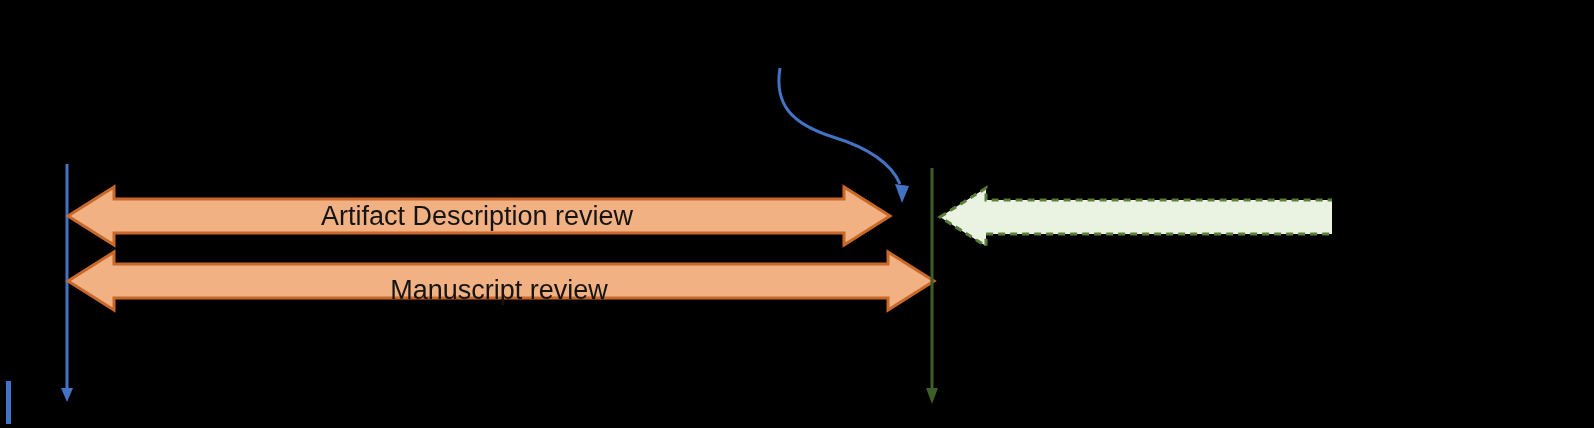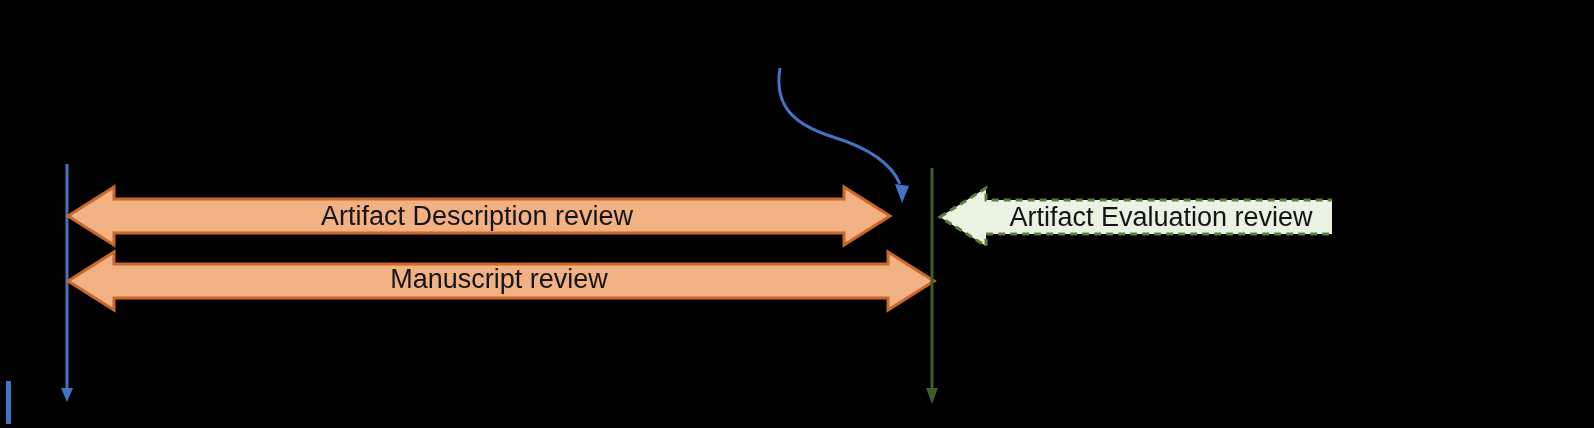--- a/index.html
+++ b/index.html
@@ -47,31 +47,30 @@
   </svg>
 
   <svg class="abs" style="left:64px; top:183px;" width="830" height="66">
     <polygon points="4,33 50,4 50,16 780,16 780,4 826,33 780,62 780,50 50,50 50,62" stroke-width="3" stroke-linejoin="miter" fill="#F2B183" stroke="#C8692B"></polygon>
   </svg>
   <div class="arrow-label" style="left:66px; top:200px; width:822px;">Artifact Description review</div>
 
   <svg class="abs" style="left:64px; top:248px;" width="874" height="66">
     <polygon points="4,33 50,4 50,16 824,16 824,4 870,33 824,62 824,50 50,50 50,62" stroke-width="3" stroke-linejoin="miter" fill="#F2B183" stroke="#C8692B"></polygon>
   </svg>
-  <div class="arrow-label" style="left:66px; top:263px; width:866px;">Manuscript review</div>
+  <div class="arrow-label" style="left:66px; top:274px; width:866px;">Manuscript review</div>
 
   <svg class="abs" style="left:923px; top:168px;" width="18" height="240">
     <line x1="9" y1="0" x2="9" y2="222" stroke-width="3" stroke="#3F5D27"></line>
     <polygon points="3,220 15,220 9,236" fill="#3F5D27"></polygon>
   </svg>
 
   <svg class="abs" style="left:936px; top:184px;" width="454" height="66">
     <polygon points="4,33 50,4 50,16 404,16 404,4 450,33 404,62 404,50 50,50 50,62" stroke-width="3" stroke-dasharray="7 5" stroke-linejoin="miter" fill="#EAF2E1" stroke="#5A7E3A"></polygon>
   </svg>
-  <div class="arrow-label" style="left:938px; top:201px; width:446px;">Artifact Evaluation review</div>
 
   <svg class="abs" style="left:1373px; top:166px;" width="18" height="242">
     <line x1="9" y1="0" x2="9" y2="225" stroke-width="3" stroke="#3F5D27"></line>
     <polygon points="3,223 15,223 9,239" fill="#3F5D27"></polygon>
   </svg>
 
   <svg class="abs" style="left:1396px; top:249px;" width="50" height="70">
     <polygon points="8,36 22,42 15,64 8,53 1,58" fill="#E06A6A"></polygon>
     <polygon points="25,42 39,36 46,58 39,53 32,64" fill="#E06A6A"></polygon>
     <circle cx="23" cy="25" r="22" fill="#F5C151"></circle>

